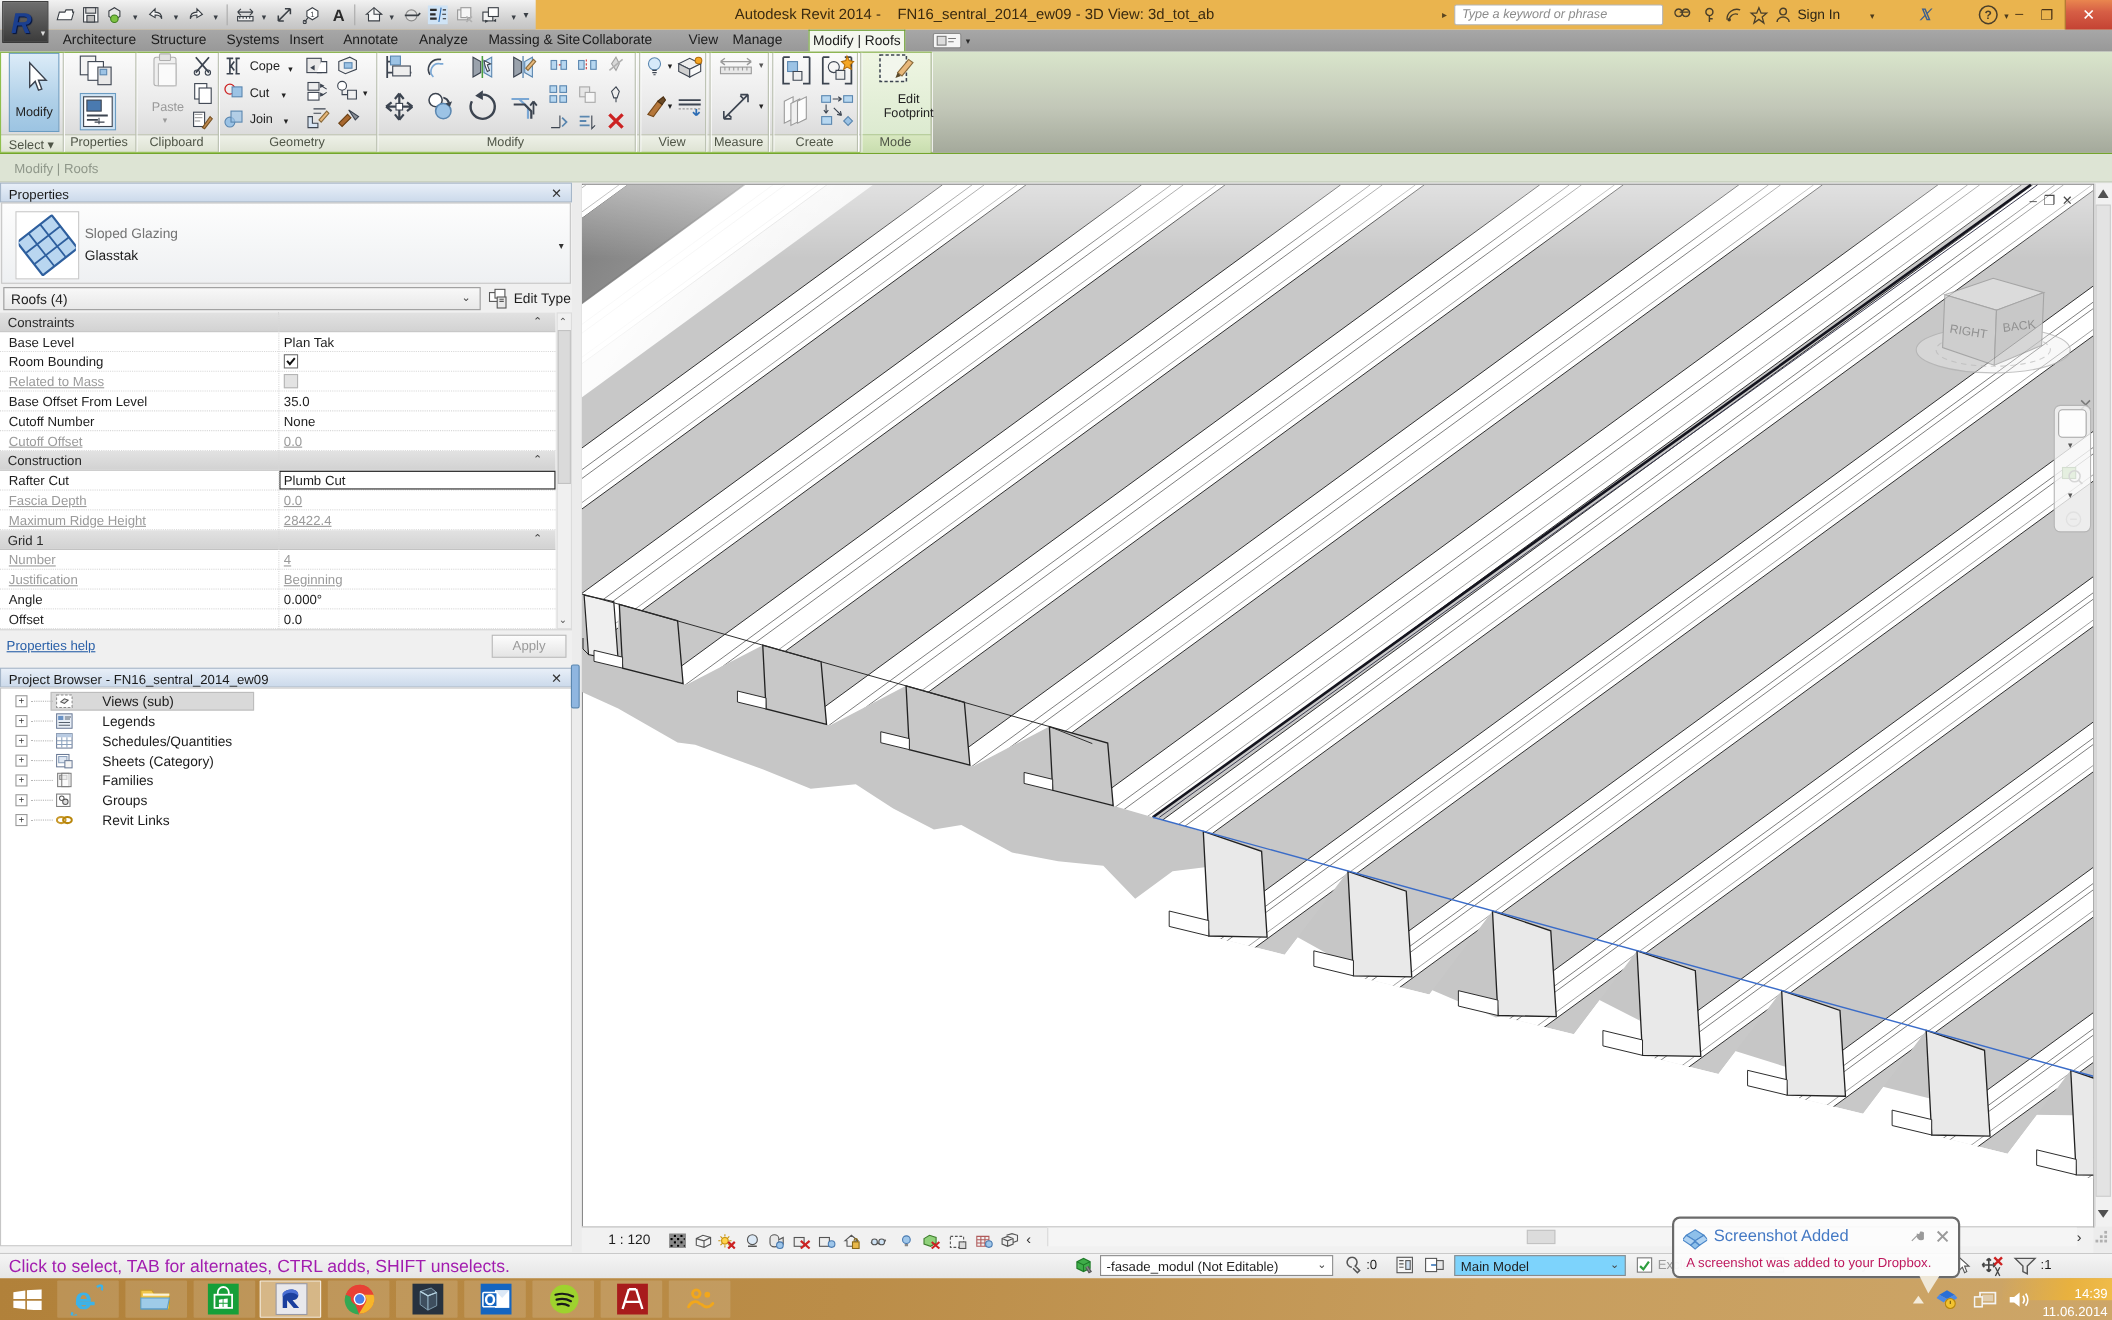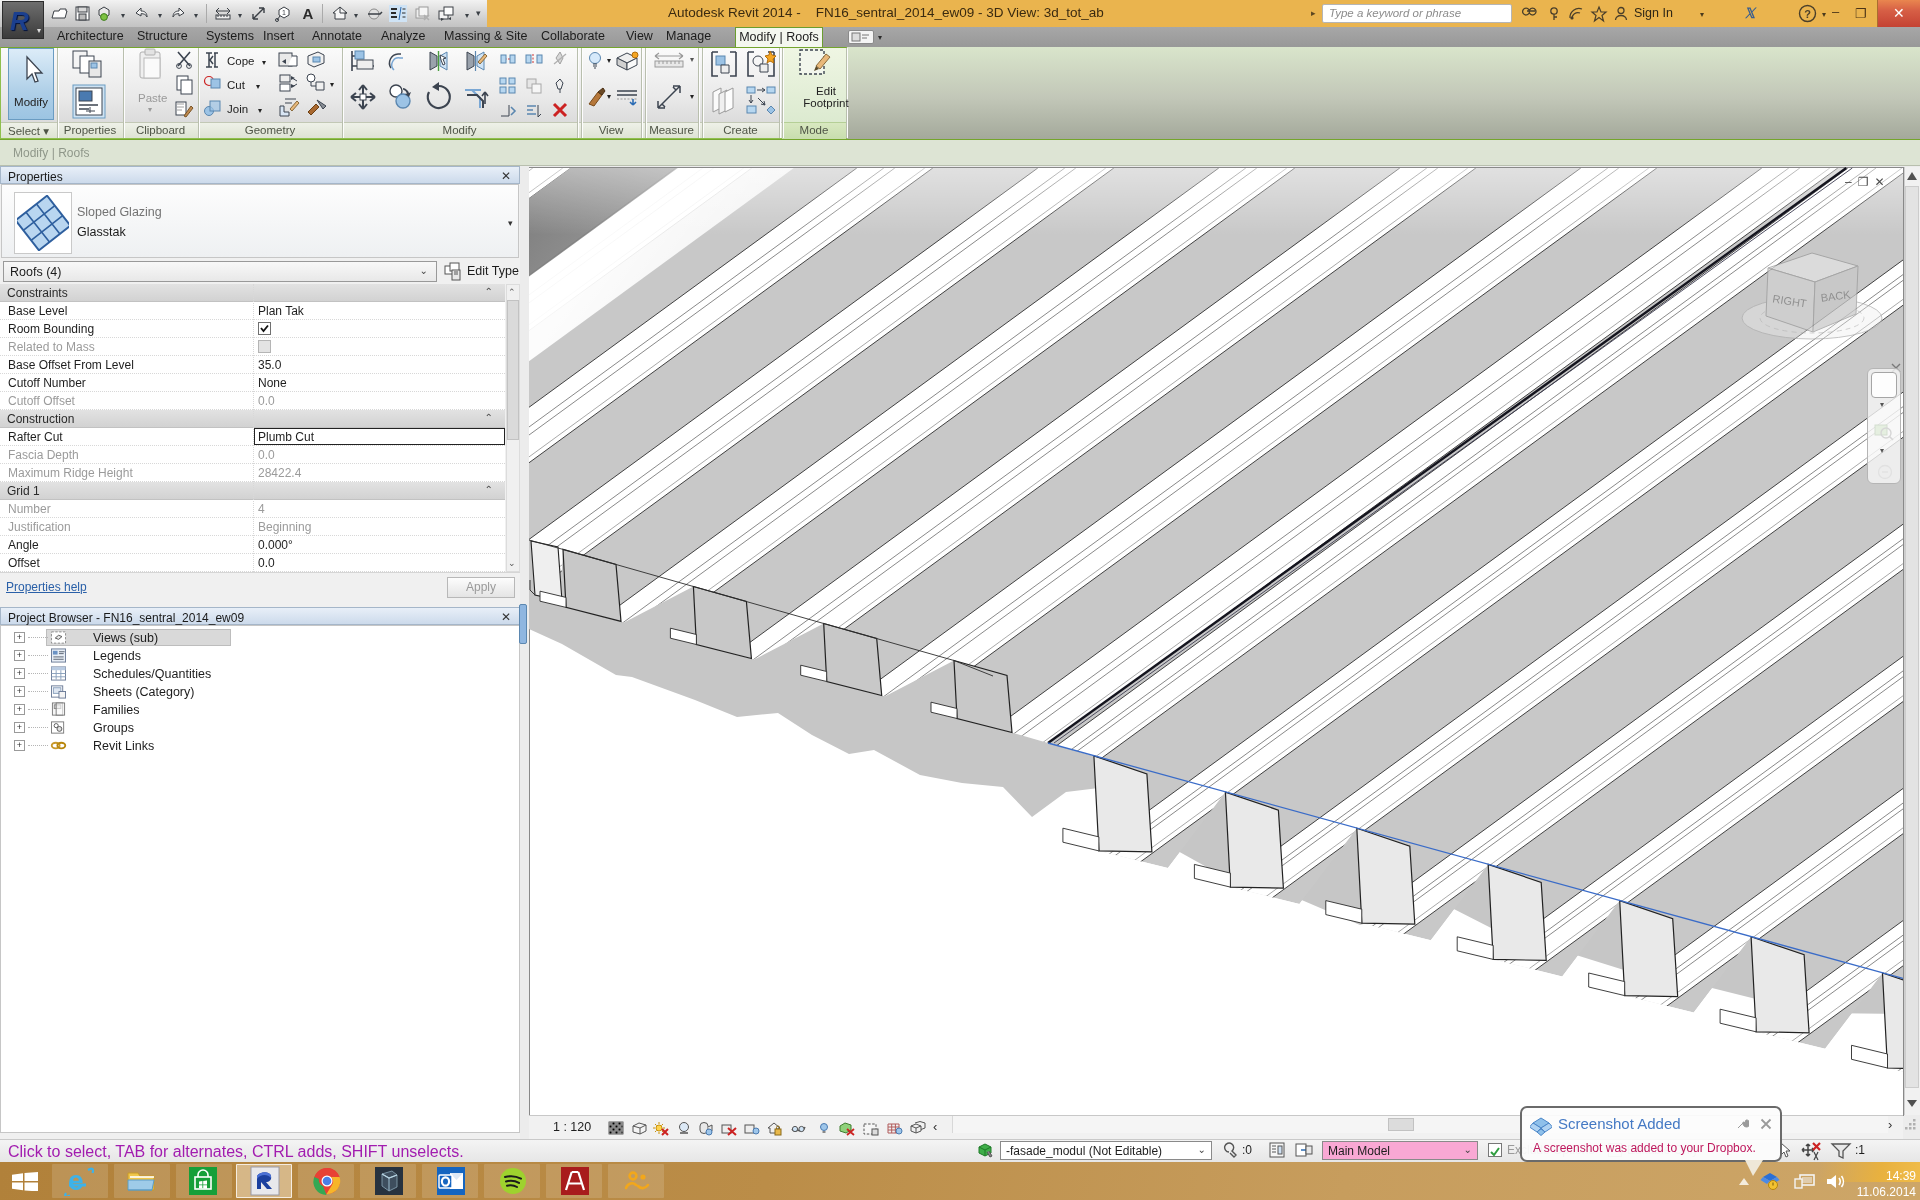--- a/index.html
+++ b/index.html
@@ -33,21 +33,21 @@
 
 #optionsbar{left:0;top:140px;width:1920px;height:26px;background:#dde4d4;border-bottom:1px solid #b8bfae;}
 #optionsbar span{position:absolute;left:13px;top:6px;font-size:12px;color:#8f978a;}
 
 .palhdr{background:linear-gradient(#e8eff8,#ccdaeb);border:1px solid #a5b6c9;font-size:12px;color:#1a1a1a;}
 .palhdr .t{position:absolute;left:7px;top:3px;}
 .palhdr .x{position:absolute;right:8px;top:2px;color:#333;font-size:12px;}
 .gridrow{position:absolute;left:0;width:505px;height:18px;border-bottom:1px dotted #d8d8d8;font-size:12px;}
 .gridrow .k{position:absolute;left:8px;top:2px;color:#1e1e1e;}
 .gridrow .v{position:absolute;left:258px;top:2px;color:#1e1e1e;}
-.gridrow.dis .k,.gridrow.dis .v{color:#9b9b9b;}
+.gridrow.dis .k,.gridrow.dis .v{color:#9b9b9b;text-decoration:underline;}
 .sechdr{position:absolute;left:0;width:505px;height:18px;background:linear-gradient(#e2e2e2,#d2d2d2);border-bottom:1px solid #c2c2c2;font-size:12px;color:#2a2a2a;}
 .sechdr .t{position:absolute;left:7px;top:2px;}
 .sechdr .c{position:absolute;right:12px;top:2px;color:#444;font-size:10px;}
 
 .trow{position:absolute;left:0;width:519px;height:18px;font-size:12.5px;color:#1c1c1c;}
 .texp{position:absolute;left:14px;top:3px;width:11px;height:11px;border:1px solid #9a9a9a;background:#fff;font-size:9px;line-height:9px;text-align:center;color:#333;}
 .ticon{position:absolute;left:50px;top:1px;width:17px;height:15px;}
 .tlabel{position:absolute;left:93px;top:2px;}
 
 #statusbar{left:0;top:1139px;width:1920px;height:23px;background:linear-gradient(#f4f4f4,#e6e6e6);border-top:1px solid #c9c9c9;font-size:12px;color:#1e1e1e;}
@@ -173,21 +173,21 @@
       <span class="wglyph">✕</span>
     </div>
 <div class="abs" id="tabrow"></div>
     <div class="tab" style="left:57px">Architecture</div>
     <div class="tab" style="left:137px">Structure</div>
     <div class="tab" style="left:206px">Systems</div>
     <div class="tab" style="left:263px">Insert</div>
     <div class="tab" style="left:312px">Annotate</div>
     <div class="tab" style="left:381px">Analyze</div>
     <div class="tab" style="left:444px">Massing &amp; Site</div>
-    <div class="tab" style="left:541px">Collaborate</div>
+    <div class="tab" style="left:529px">Collaborate</div>
     <div class="tab" style="left:626px">View</div>
     <div class="tab" style="left:666px">Manage</div>
     <div class="abs" id="activetab">Modify | Roofs</div>
     <div class="abs" style="left:848px;top:30px;width:26px;height:14px;background:#f5f5f5;border:1px solid #8a8a8a;border-radius:2px"></div>
     <svg class="abs" style="left:851px;top:32px" width="20" height="10" viewBox="0 0 20 10">
       <rect x="1" y="1" width="8" height="8" fill="#dcdcdc" stroke="#777"></rect>
       <path d="M11 3 h7 M11 6 h5" stroke="#777"></path>
     </svg>
     <div class="abs" style="left:878px;top:33px;font-size:8px;color:#2b2b2b">▾</div>
 <div class="abs" id="ribbon"></div>
@@ -643,21 +643,21 @@
     <svg class="abs" style="left:1268px;top:1141px" width="20" height="20" viewBox="0 0 20 20">
       <rect x="2" y="2" width="14" height="14" fill="#f6f6f6" stroke="#555"></rect>
       <path d="M4 5 h4 M4 8 h4 M4 11 h4" stroke="#555"></path>
       <rect x="10" y="5" width="4" height="8" fill="#cfe0f2" stroke="#555"></rect>
     </svg>
     <svg class="abs" style="left:1294px;top:1141px" width="20" height="20" viewBox="0 0 20 20">
       <rect x="2" y="3" width="10" height="12" fill="#fff" stroke="#555"></rect>
       <path d="M7 9 h9 M16 9 l-3 -3 M16 9 l-3 3" stroke="#2b6cb4" fill="none" stroke-width="1.5"></path>
       <rect x="12" y="5" width="6" height="8" fill="#e8e8e8" stroke="#555"></rect>
     </svg>
-    <div class="abs" style="left:1322px;top:1141px;width:156px;height:19px;background:#f9a8d4;border:1px solid #8a8a8a;font-size:12px;color:#1e1e1e">
+    <div class="abs" style="left:1322px;top:1141px;width:156px;height:19px;background:#7dd3fc;border:1px solid #8a8a8a;font-size:12px;color:#1e1e1e">
       <span style="position:absolute;left:5px;top:2px">Main Model</span>
       <span style="position:absolute;right:5px;top:2px;font-size:10px;color:#444">⌄</span>
     </div>
     <div class="abs" style="left:1488px;top:1143px;width:14px;height:14px;background:#fff;border:1px solid #777"><svg width="12" height="12" viewBox="0 0 12 12">
         <path d="M2 6 L5 9 L10 2" fill="none" stroke="#2f9e3f" stroke-width="2"></path>
       </svg></div>
     <div class="abs" style="left:1507px;top:1143px;font-size:12px;color:#9a9a9a">Exclude Options</div>
     <div class="abs" style="left:1608px;top:1143px;width:14px;height:14px;background:#f2f2f2;border:1px solid #aaa"></div>
     <div class="abs" style="left:1627px;top:1143px;font-size:12px;color:#9a9a9a">Editable Only</div>
     <svg class="abs" style="left:1775px;top:1141px" width="20" height="20" viewBox="0 0 20 20">

